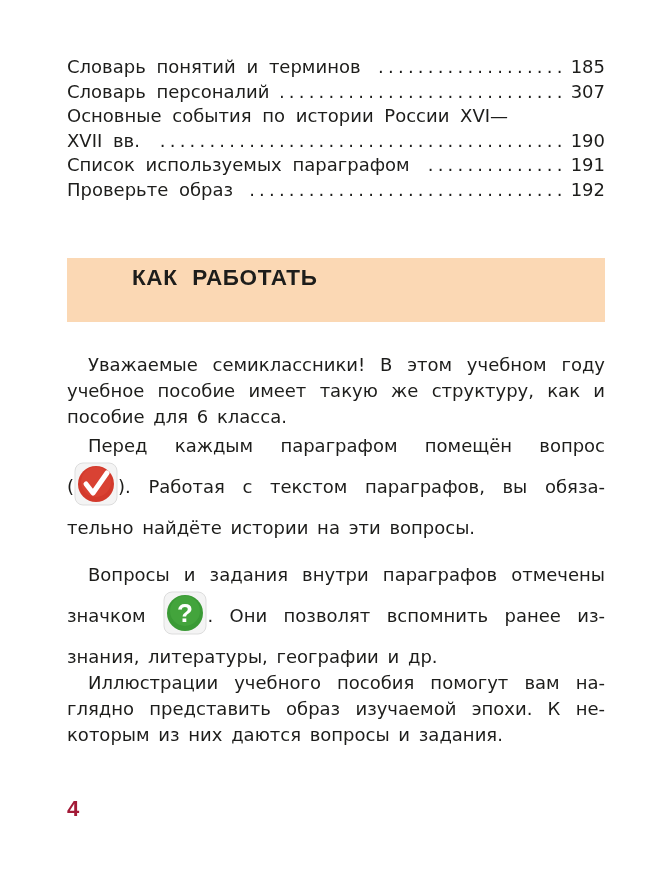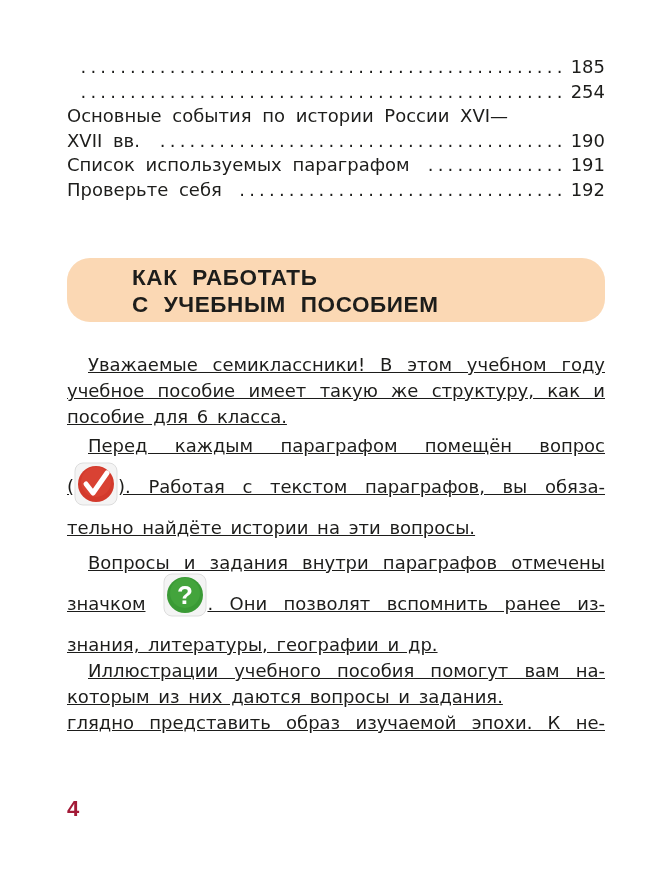--- a/index.html
+++ b/index.html
@@ -50,21 +50,20 @@
     .toc-row.continued .leader { margin-left: 16px; }
 
     
     .section-band {
       position: absolute;
       top: 258px;
       left: 0;
       width: 538px;
       height: 64px;
       background: #fbd8b4;
-      border-radius: 23px;
     }
     .section-band .heading {
       position: absolute;
       left: 65px;
       top: 6px;
       font-family: "Liberation Sans", sans-serif;
       font-weight: bold;
       font-size: 22.5px;
       line-height: 27px;
       letter-spacing: 0.6px;
@@ -77,21 +76,20 @@
     .body-text {
       position: absolute;
       top: 352px;
       left: 0;
       width: 538px;
       font-size: 18px;
       line-height: 26px;
       text-align: justify;
       text-align-last: left;
       word-spacing: 3px;
-      text-decoration: underline;
     }
     .line {
       display: block;
       text-align-last: justify;
       white-space: nowrap;
       height: 26px;
     }
     .line.last { text-align-last: left; }
     .line.indent { padding-left: 21px; }
     .line.tall { height: 56px; line-height: 56px; }
@@ -115,51 +113,52 @@
       color: #a31a37;
     }
   </style>
 </head>
 <body>
 
 <div class="page">
 
   <div class="toc">
     <div class="toc-row">
+      <span class="title">Словарь понятий и терминов</span>
       <span class="leader">..........................................................</span>
       <span class="page-num">185</span>
     </div>
     <div class="toc-row">
-      <span class="leader">..........................................................</span>
-      <span class="page-num">254</span>
+      <span class="title">Словарь персоналий</span>
+      <span class="leader">..........................................................</span>
+      <span class="page-num">307</span>
     </div>
     <div class="toc-row">
       <span class="title">Основные события по истории России XVI—</span>
     </div>
     <div class="toc-row continued">
       <span class="title">XVII вв.</span>
       <span class="leader">..........................................................</span>
       <span class="page-num">190</span>
     </div>
     <div class="toc-row">
       <span class="title">Список используемых параграфом</span>
       <span class="leader">..........................................................</span>
       <span class="page-num">191</span>
     </div>
     <div class="toc-row">
-      <span class="title">Проверьте себя</span>
+      <span class="title">Проверьте образ</span>
       <span class="leader">..........................................................</span>
       <span class="page-num">192</span>
     </div>
   </div>
 
   <div class="section-band">
     <div class="heading">
       <div>Как работать</div>
-      <div>с учебным пособием</div>
     </div>
   </div>
 
   <div class="body-text">
 
     <div>
       <span class="line indent">Уважаемые семиклассники! В этом учебном году</span>
       <span class="line">учебное пособие имеет такую же структуру, как и</span>
       <span class="line last">пособие для 6 класса.</span>
     </div>
@@ -174,38 +173,38 @@
             <circle cx="22" cy="22" r="18" fill="#d33a2c"></circle>
             <circle cx="22" cy="20" r="15" fill="#e04a3a" opacity="0.5"></circle>
             <path d="M12 22 L19 31 L33 11" fill="none" stroke="#ffffff" stroke-width="5" stroke-linecap="round" stroke-linejoin="round"></path>
           </svg>
         </span>
         <span style="flex:1;text-align:justify;text-align-last:justify;">). Работая с текстом параграфов, вы обяза-</span>
       </span>
       <span class="line last">тельно найдёте истории на эти вопросы.</span>
     </div>
 
-    <div style="margin-top:9px;">
+    <div style="margin-top:21px;">
       <span class="line indent">Вопросы и задания внутри параграфов отмечены</span>
-      <span class="line tall" style="display:flex;white-space:nowrap;">
+      <span class="line tall" style="display:flex;align-items:center;white-space:nowrap;">
         <span style="margin-right:18px;">значком </span>
         <span class="icon-box">
           <svg viewBox="0 0 44 44">
             <rect x="1" y="1" width="42" height="42" rx="8" fill="#f4f4f4" stroke="#dddddd"></rect>
             <circle cx="22" cy="22" r="18" fill="#3a9a35"></circle>
             <circle cx="22" cy="20" r="15" fill="#4cae44" opacity="0.5"></circle>
             <text x="22" y="31" text-anchor="middle" font-family="Liberation Sans, sans-serif" font-weight="bold" font-size="26" fill="#ffffff">?</text>
           </svg>
         </span>
         <span style="flex:1;text-align:justify;text-align-last:justify;">. Они позволят вспомнить ранее из-</span>
       </span>
       <span class="line last">знания, литературы, географии и др.</span>
     </div>
 
     <div style="margin-top:0;">
       <span class="line indent">Иллюстрации учебного пособия помогут вам на-</span>
+      <span class="line">глядно представить образ изучаемой эпохи. К не-</span>
       <span class="line last">которым из них даются вопросы и задания.</span>
-      <span class="line">глядно представить образ изучаемой эпохи. К не-</span>
     </div>
   </div>
 
   <div class="page-number">4</div>
 </div>
 
 </body></html>

